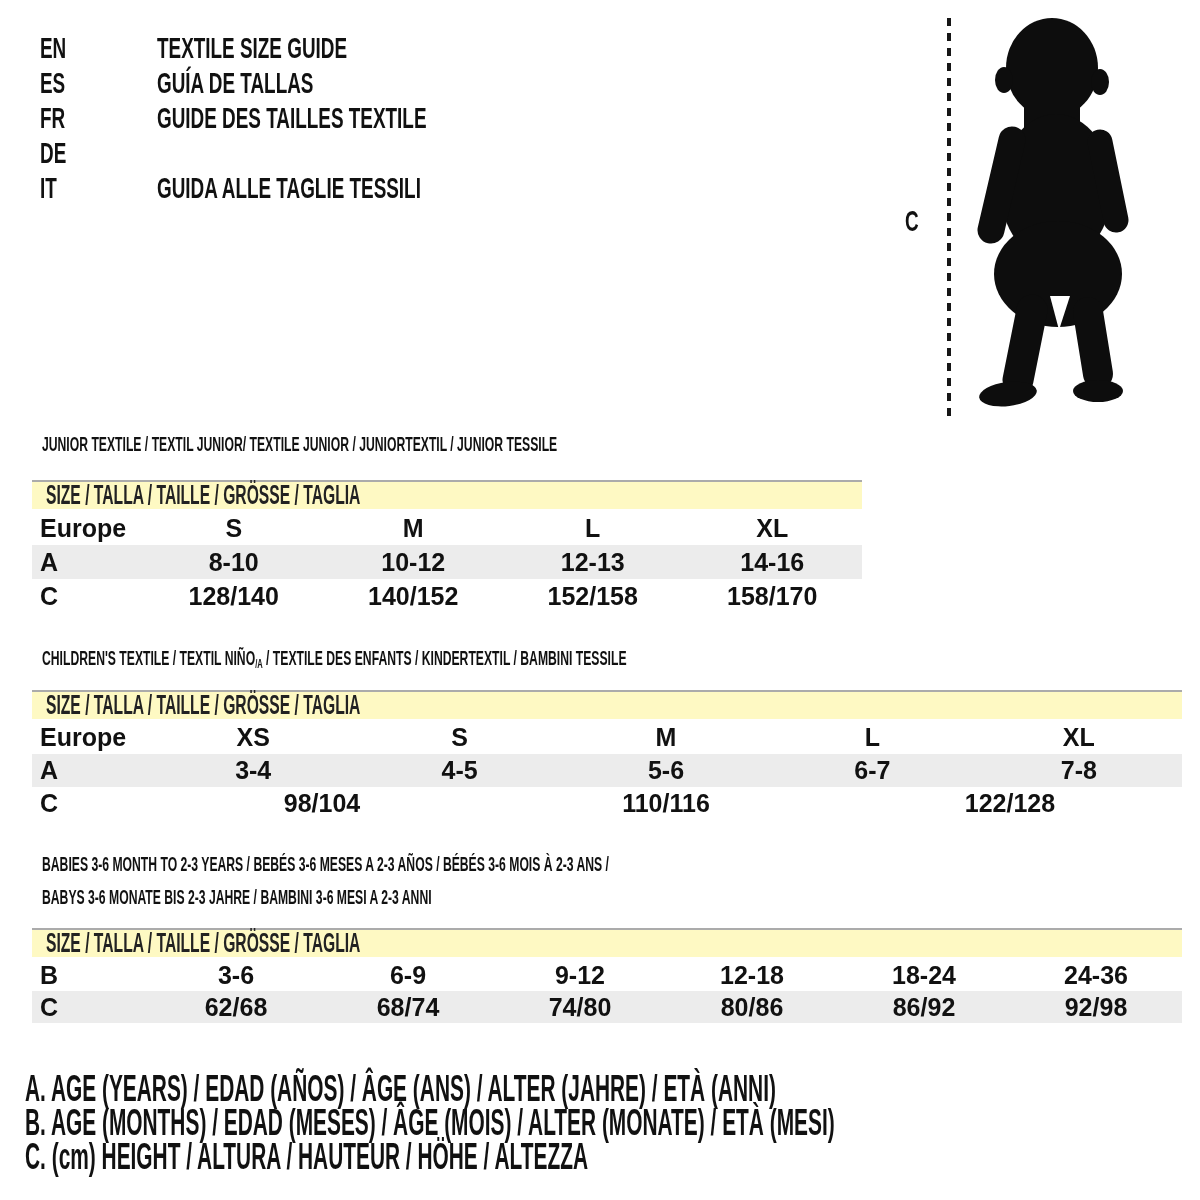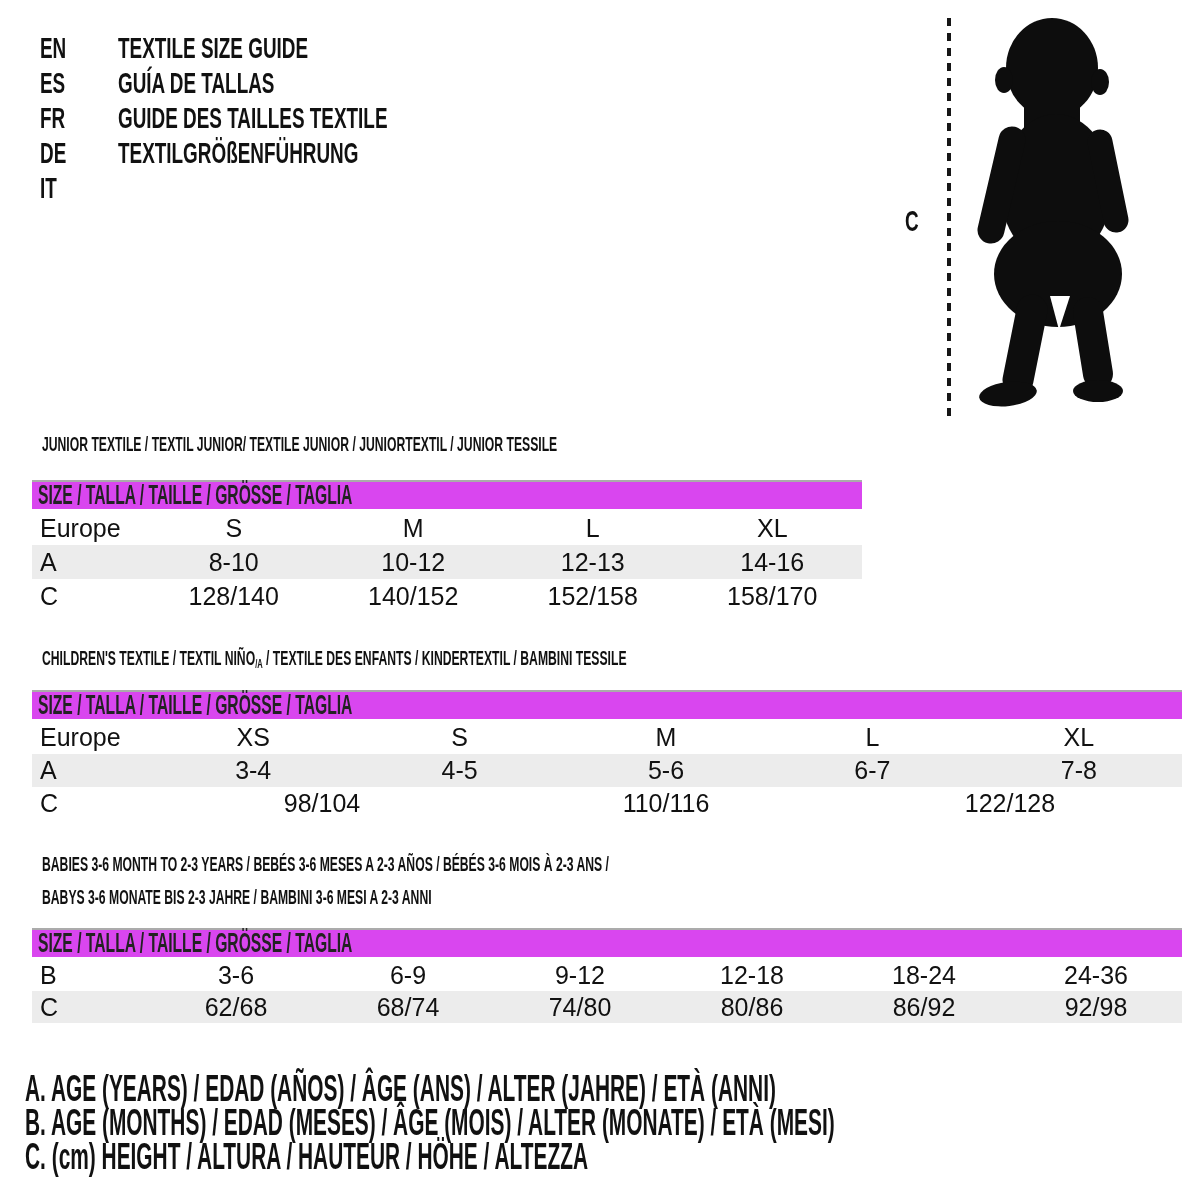--- a/index.html
+++ b/index.html
@@ -21,49 +21,49 @@
     transform:scaleX(var(--sx,0.58));
     transform-origin:0 50%;
     letter-spacing:0;
   }
   .sub { font-size:0.62em; vertical-align:-0.22em; }
 
   
   .lang-block { left:40px; top:30px; --sx:0.63; }
   .lang-row { display:flex; height:35px; align-items:center; font-size:30px; }
   .lang-code { width:78px; }
-  .lang-title { flex:1; }
+  .lang-title { flex:1;margin-left:39px; }
 
   
   .measure-line {
     left:947px; top:18px; width:4px; height:400px;
     background:repeating-linear-gradient(to bottom, #161616 0 8px, transparent 8px 15px);
   }
   .measure-label { left:905px; top:204px; font-size:30px; --sx:0.63; }
   .figure-svg { left:964px; top:12px; }
 
   
   .sec-title { left:42px; font-size:21px; line-height:28px; height:28px; }
 
   
   .tbl { position:absolute; left:32px; font-size:25px; }
   .tbl-header {
     height:27px;
-    background:#d946ef;
+    background:#fef9c3;
     border-top:2px solid #ababab;
     display:flex; align-items:center;
-    padding-left:6px;
+    padding-left:14px;
     margin-bottom:2px;
     color:#222222;
     font-size:27px;
   }
   .tbl-row {
     display:flex; align-items:center;
     height:var(--rowh,33px);
-    font-weight:400;
+    font-weight:700;
   }
   .tbl-row.shaded { background:#ececec; }
   .tbl-label { width:var(--labelw,118px); padding-left:8px; box-sizing:border-box; }
   .tbl-cell { flex:1; text-align:center; }
 
   
   .legend { left:25px; top:1072px; font-size:36px; }
   .legend-line { height:34px; line-height:34px; }
 </style>
 </head>
@@ -77,24 +77,24 @@
   <div class="lang-row">
     <span class="lang-code"><span class="cond">ES</span></span>
     <span class="lang-title"><span class="cond">GUÍA DE TALLAS</span></span>
   </div>
   <div class="lang-row">
     <span class="lang-code"><span class="cond">FR</span></span>
     <span class="lang-title"><span class="cond">GUIDE DES TAILLES TEXTILE</span></span>
   </div>
   <div class="lang-row">
     <span class="lang-code"><span class="cond">DE</span></span>
-    <span class="lang-title"><span class="cond">TEXTILGRÖßENFÜHRUNG</span></span>
   </div>
   <div class="lang-row">
     <span class="lang-code"><span class="cond">IT</span></span>
+    <span class="lang-title"><span class="cond">GUIDA ALLE TAGLIE TESSILI</span></span>
   </div>
 </div>
 
 <div class="abs measure-line"></div>
 <div class="abs measure-label"><span class="cond">C</span></div>
 
 <svg class="abs figure-svg" width="184" height="406" viewBox="0 0 184 406" aria-hidden="true">
   <g fill="#0d0d0d" stroke="none">
 
     <ellipse cx="88" cy="56" rx="46" ry="50"></ellipse>

